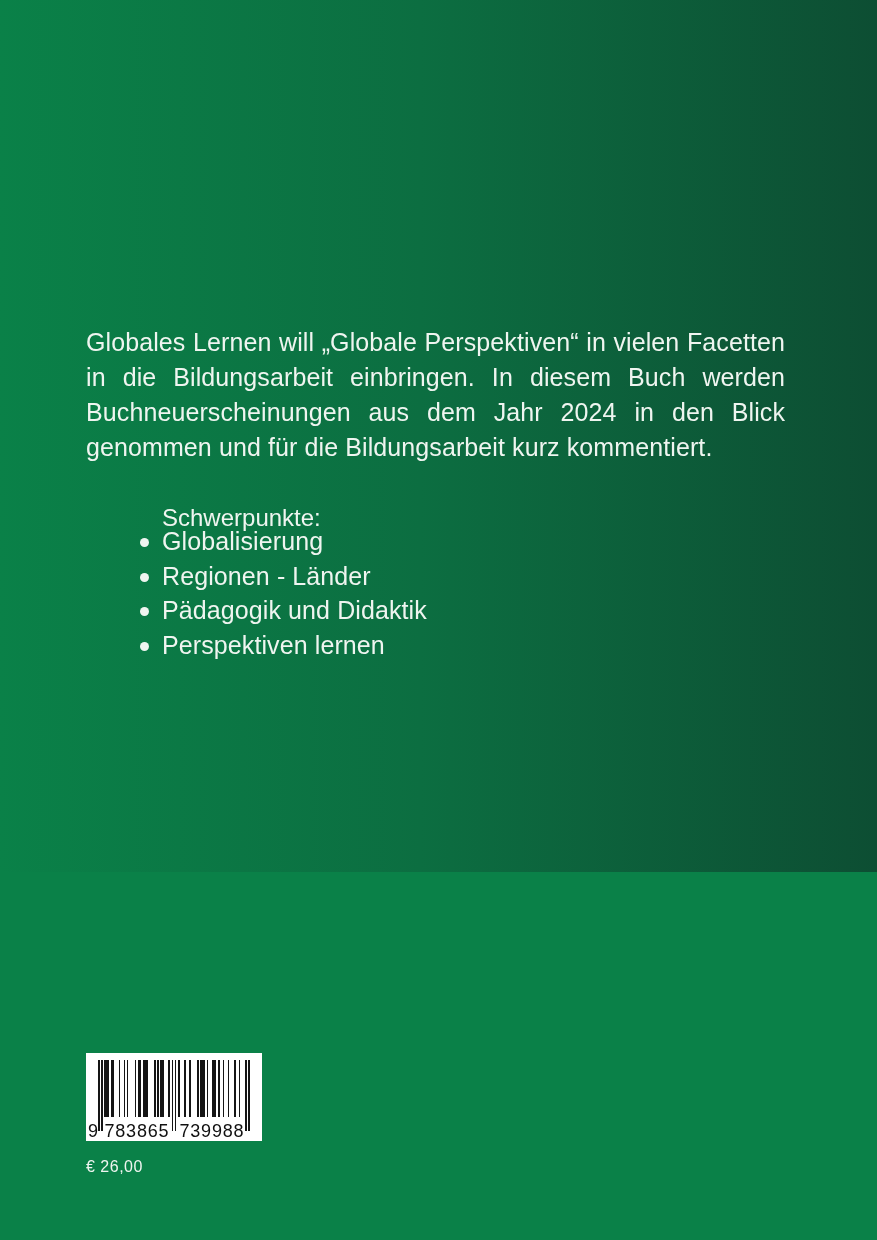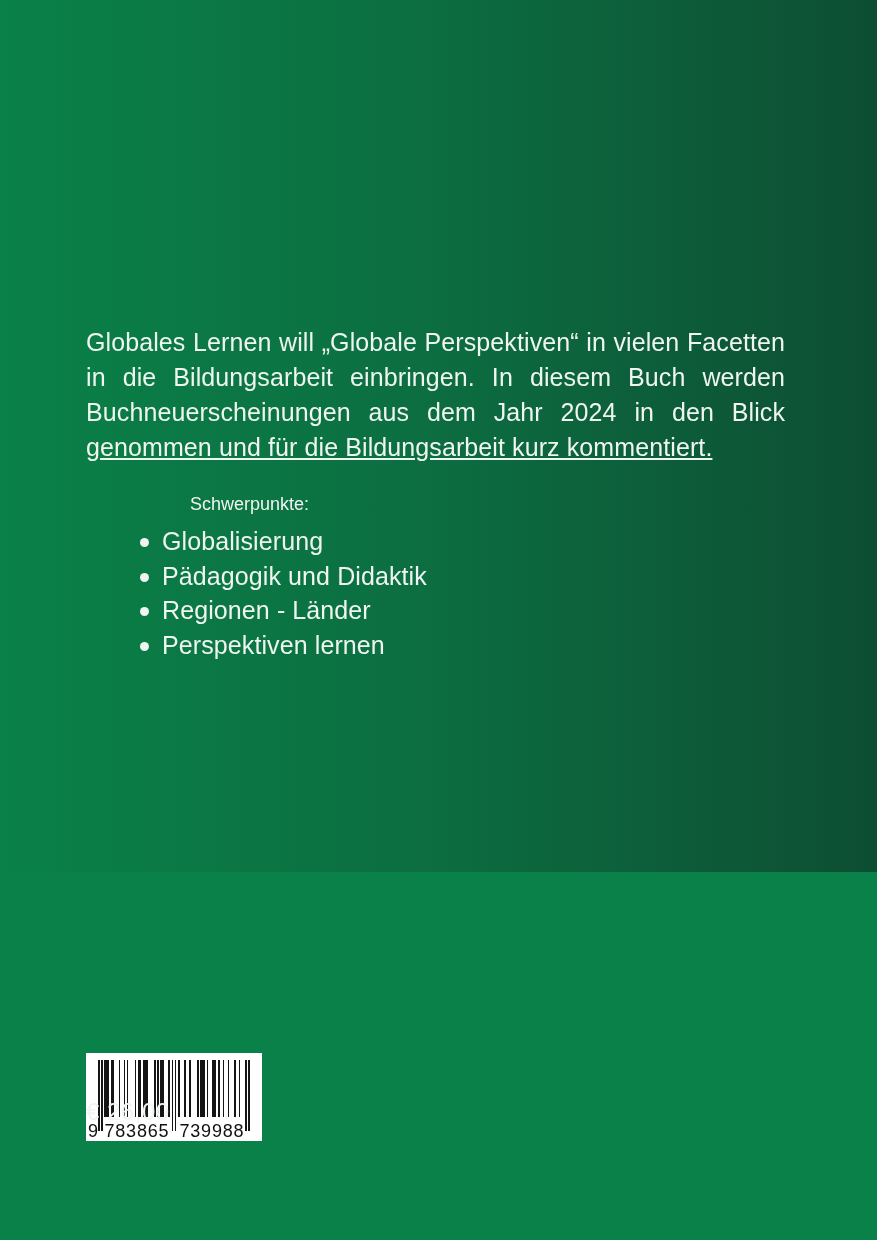--- a/index.html
+++ b/index.html
@@ -11,24 +11,24 @@
   .cover{
     position:absolute;left:0;top:0;width:877px;height:872px;
     background:linear-gradient(90deg,var(--bg-left,#0a8148) 0%,#0c6e41 48%,var(--bg-right,#0d4e33) 100%);
     color:var(--fg,#eff5f0);
   }
   .blurb{
     position:absolute;left:86px;top:325px;width:699px;
     font-size:25px;line-height:35px;letter-spacing:0.1px;
   }
   .blurb .jline{text-align:justify;text-align-last:justify;white-space:normal;}
-  .blurb .lastline{text-align:left;text-decoration:underline;}
+  .blurb .lastline{text-align:left;}
   .heading{
-    position:absolute;left:162px;top:487px;
-    font-size:18px;line-height:34px;margin-left:28px;
+    position:absolute;left:162px;top:501px;
+    font-size:24px;line-height:34px;
   }
   .focus-list{
     position:absolute;left:140px;top:524px;margin:0;padding:0;list-style:none;
   }
   .focus-item{
     display:flex;align-items:flex-start;
     height:34.5px;line-height:34.5px;font-size:25px;letter-spacing:0.1px;
   }
   .dot{
     width:9px;height:9px;border-radius:50%;flex:none;
@@ -38,22 +38,22 @@
   .barcode-box{
     position:absolute;left:86px;top:1053px;width:176px;height:88px;
     background:var(--barcode-bg,#ffffff);
   }
   .barcode-box svg{display:block;}
   .bdigits{
     font-family:"Liberation Sans",sans-serif;
     font-size:18px;fill:#101010;
   }
   .price{
-    position:absolute;left:86px;top:1095px;
-    font-size:24px;line-height:34px;letter-spacing:0.5px;
+    position:absolute;left:86px;top:1150px;
+    font-size:16px;line-height:34px;letter-spacing:0.5px;
   }
 </style>
 </head>
 <body>
 
 <div class="cover">
 
   <div class="blurb">
     <div class="jline">Globales Lernen will „Globale Perspektiven“ in vielen Facetten</div>
     <div class="jline">in die Bildungsarbeit einbringen. In diesem Buch werden</div>
@@ -63,25 +63,25 @@
 
   <div class="heading">Schwerpunkte:</div>
 
   <ul class="focus-list">
     <li class="focus-item">
       <span class="dot"></span>
       <span>Globalisierung</span>
     </li>
     <li class="focus-item">
       <span class="dot"></span>
-      <span>Pädagogik und Didaktik</span>
+      <span>Regionen - Länder</span>
     </li>
     <li class="focus-item">
       <span class="dot"></span>
-      <span>Regionen - Länder</span>
+      <span>Pädagogik und Didaktik</span>
     </li>
     <li class="focus-item">
       <span class="dot"></span>
       <span>Perspektiven lernen</span>
     </li>
   </ul>
 
   <div class="barcode-box">
     <svg width="176" height="88" viewBox="0 0 176 88">
       <g id="bars" shape-rendering="crispEdges">

